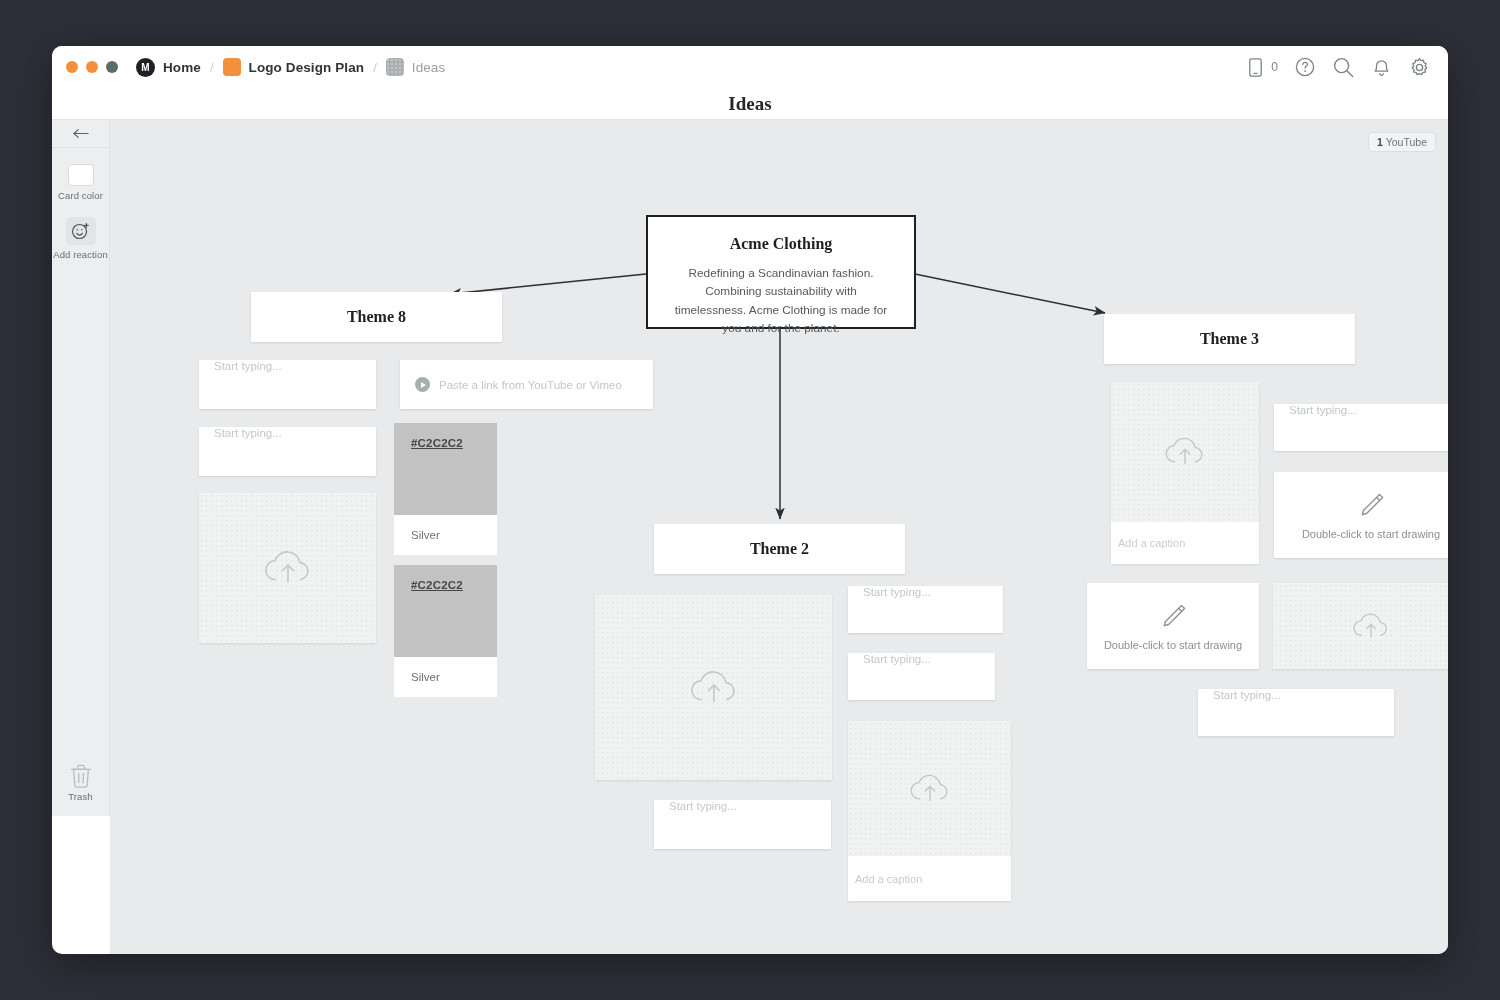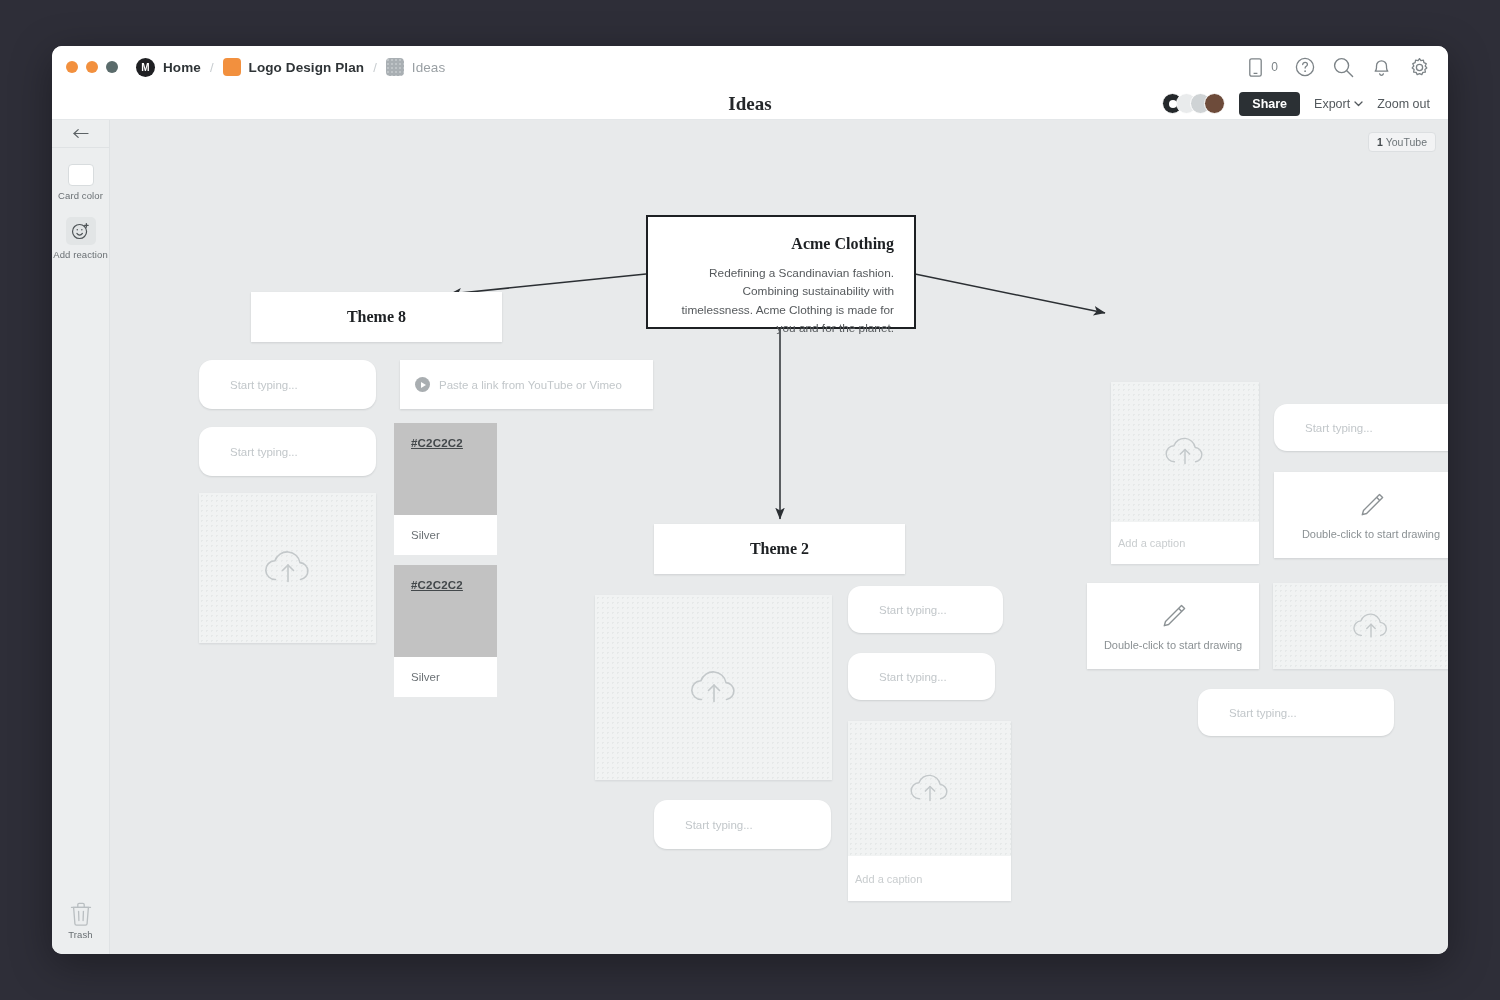--- a/index.html
+++ b/index.html
@@ -89,21 +89,21 @@
     border: none; cursor: pointer;
   }
   .hdr-link {
     font-size: 12.5px; color: #53595d; cursor: pointer;
     display: flex; align-items: center; gap: 4px;
   }
 
   
   #tool-rail {
     position: absolute; left: 0; top: 74px;
-    width: 58px; height: 834px;
+    width: 58px; height: 696px;
     background: #eceeef;
     border-right: 1px solid #dfe2e4;
   }
   #rail-back {
     height: 28px; display: flex; align-items: center; justify-content: center;
     border-bottom: 1px solid #dfe2e4;
     color: #5c6265; cursor: pointer;
   }
   .rail-tool {
     margin-top: 16px; display: flex; flex-direction: column;
@@ -142,38 +142,38 @@
   }
   #unsorted-badge .num { font-weight: 700; color: #43494c; }
 
   #edges { position: absolute; left: 0; top: 0; width: 1338px; height: 834px; pointer-events: none; }
 
   
   .card { position: absolute; background: #fff; box-shadow: 0 1px 2px rgba(30,40,50,.13); }
 
   .root-card {
     border: 2px solid #1d2023; box-shadow: none;
-    padding: 18px 20px 20px; text-align: right;
+    padding: 18px 20px 20px; text-align: center;
   }
   .root-title {
     font-family: "Liberation Serif", serif;
     font-size: 16px; font-weight: 700; color: #1d2023; margin-bottom: 11px;
   }
   .root-body { font-size: 11.8px; line-height: 1.55; color: #55595c; }
 
   .theme-card {
     display: flex; align-items: center; justify-content: center;
     font-family: "Liberation Serif", serif;
     font-size: 16px; font-weight: 700; color: #1d2023;
   }
 
   .text-card {
-    display: flex; align-items: center;
-    padding-left: 31px;
-    font-size: 11.5px; color: #c2c7ca; border-radius: 13px;
+    display: flex; align-items: flex-start;
+    padding-left: 15px;
+    font-size: 11.5px; color: #c2c7ca;
   }
 
   .video-card { display: flex; align-items: center; padding-left: 15px; gap: 9px; }
   .video-card .ph { font-size: 11.5px; color: #c2c7ca; }
   .play-circle {
     width: 15px; height: 15px; border-radius: 50%;
     background: #a9aeb1; display: flex; align-items: center; justify-content: center;
   }
   .play-tri {
     width: 0; height: 0; margin-left: 1px;
@@ -279,42 +279,20 @@
         <svg width="21" height="21" viewBox="0 0 21 21" fill="none" stroke="#7c8387" stroke-width="1.3">
           <circle cx="10.5" cy="10.5" r="3.1"></circle>
           <path d="M10.5 1.6l1.4 2.1 2.5-.5.5 2.5 2.3 1-1 2.3 1.6 1.9-1.9 1.7.5 2.5-2.5.3-1.1 2.3-2.3-1-2.3 1-1.1-2.3-2.5-.3.5-2.5-1.9-1.7 1.6-1.9-1-2.3 2.3-1 .5-2.5 2.5.5z" stroke-linejoin="round"></path>
         </svg>
       </span>
     </div>
   </div>
 
   <div id="headerbar">
     <div id="board-title">Ideas</div>
-    <div class="hdr-right">
-      <div class="avatar-stack">
-        <span class="av a1">
-            <span class="av-inner"></span>
-          </span>
-        <span class="av a2"></span>
-        <span class="av a3"></span>
-        <span class="av a4"></span>
-      </div>
-      <button id="share-button">Share</button>
-      <div class="hdr-link">
-        <span>Export</span>
-        <span>
-          <svg width="9" height="6" viewBox="0 0 9 6" fill="none" stroke="#53595d" stroke-width="1.3">
-            <path d="M1 1l3.5 3.5L8 1" stroke-linecap="round" stroke-linejoin="round"></path>
-          </svg>
-        </span>
-      </div>
-      <div class="hdr-link">
-        <span>Zoom out</span>
-      </div>
-    </div>
   </div>
 
   <div id="tool-rail">
     <div id="rail-back">
       <span>
         <svg width="16" height="11" viewBox="0 0 16 11" fill="none" stroke="#5c6265" stroke-width="1.2">
           <line x1="1" y1="5.5" x2="15" y2="5.5" stroke-linecap="round"></line>
           <path d="M5.2 1.6L1 5.5l4.2 3.9" stroke-linecap="round" stroke-linejoin="round"></path>
         </svg>
       </span>
@@ -451,20 +429,23 @@
           </svg>
         </span>
       </div>
       <div class="caption-strip" style="height:45px;">Add a caption</div>
     </div>
 
     <div class="card text-card" style="left:544px; top:680px; width:177px; height:49px;">
       <span>Start typing...</span>
     </div>
 
+    <div class="card theme-card" style="left:994px; top:194px; width:251px; height:50px;">
+      <span>Theme 3</span>
+    </div>
 
     <div class="card upload-card with-caption" style="left:1001px; top:262px; width:148px; height:182px; background:#fff;">
       <div class="upload-area" style="height:140px;">
         <span>
           <svg width="44" height="36" viewBox="0 0 52 42" fill="none" stroke="#c3c8ca" stroke-width="1.7">
             <path d="M13.5 32.5a9.4 9.4 0 01-.6-18.8A13 13 0 0138 15.6a8.5 8.5 0 01.5 16.9" stroke-linecap="round" stroke-linejoin="round"></path>
             <line x1="26" y1="34.5" x2="26" y2="18" stroke-linecap="round"></line>
             <path d="M20.5 23.5L26 18l5.5 5.5" stroke-linecap="round" stroke-linejoin="round"></path>
           </svg>
         </span>

